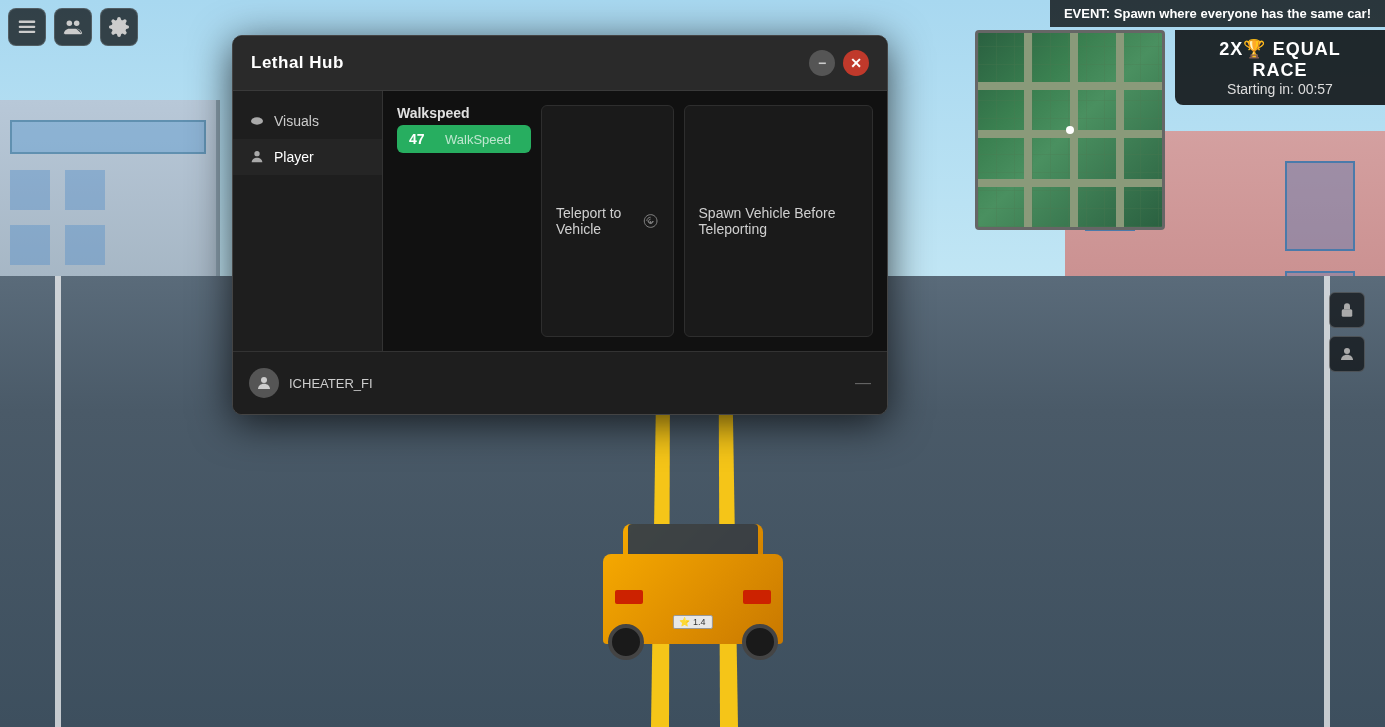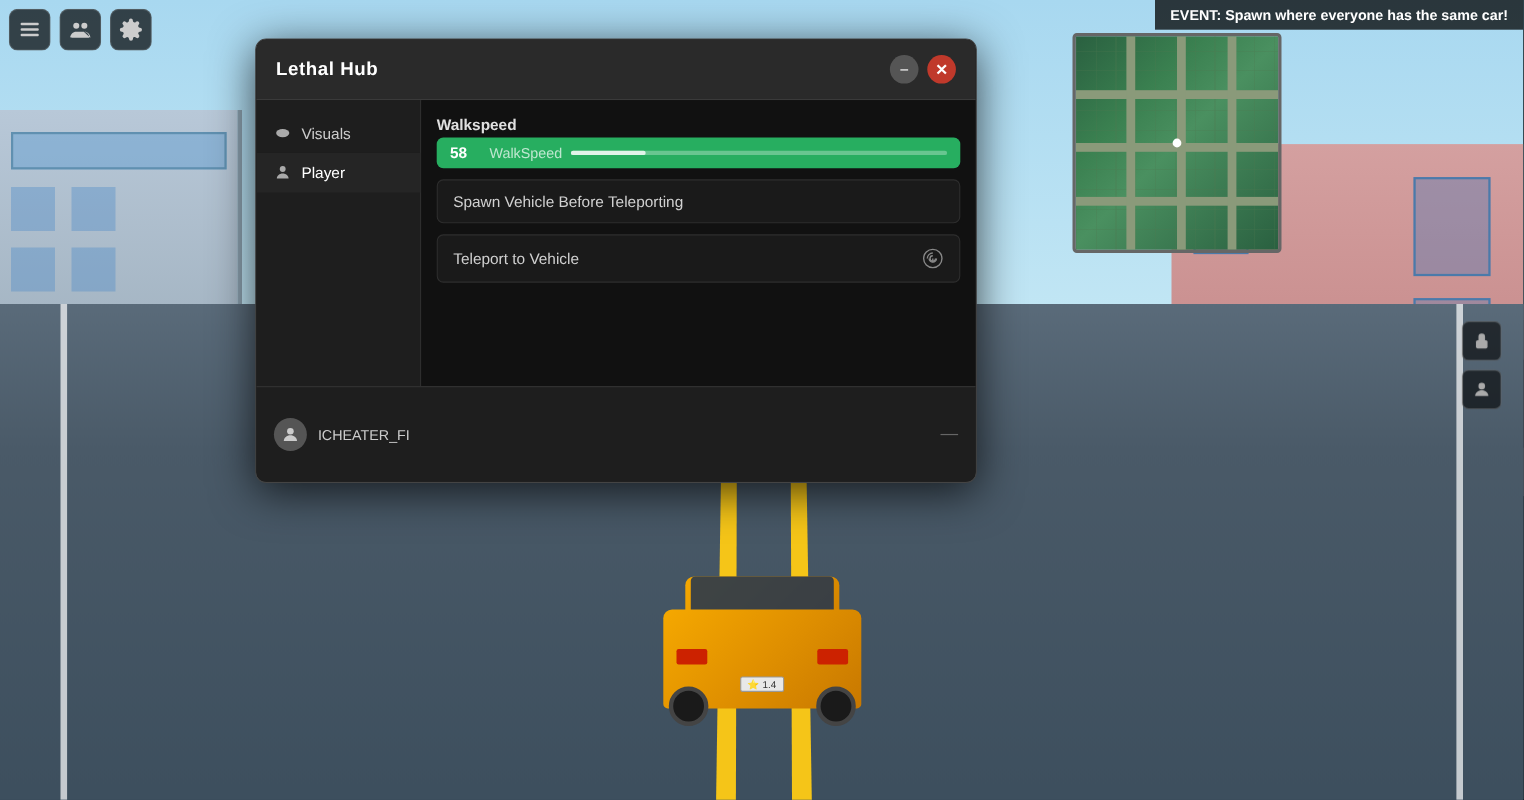--- a/index.html
+++ b/index.html
@@ -416,21 +416,21 @@
       fill: #aaa;
       flex-shrink: 0;
     }
 
     
     .modal-main {
       flex: 1;
       padding: 14px;
       background: #111;
       display: flex;
-      flex-direction: column;
+      flex-direction: row;
       gap: 10px;
     }
 
     
     .section-label {
       color: #e0e0e0;
       font-size: 14px;
       font-weight: 600;
       margin-bottom: 4px;
     }
@@ -480,21 +480,21 @@
     }
     .toggle-icon {
       width: 20px; height: 20px;
       fill: #888;
     }
 
     
     .modal-footer {
       background: #1e1e1e;
       border-top: 1px solid #333;
-      padding: 28px 16px;
+      padding: 16px 16px;
       display: flex;
       align-items: center;
       gap: 10px;
     }
     .avatar-circle {
       width: 30px; height: 30px;
       background: #555;
       border-radius: 50%;
       display: flex;
       align-items: center;
@@ -551,20 +551,24 @@
     <div class="taxi-wheels">
       <div class="wheel"></div>
       <div class="wheel"></div>
     </div>
   </div>
 
   <div class="top-hud">
     <span>EVENT: Spawn where everyone has the same car!</span>
   </div>
 
+  <div class="event-badge">
+    <div class="event-race-title">2X🏆 EQUAL RACE</div>
+    <div class="event-timer">Starting in: 00:57</div>
+  </div>
 
   <div class="minimap">
     <div class="minimap-grid"></div>
     <div class="minimap-roads">
       <div class="minimap-road-h" style="top:25%;"></div>
       <div class="minimap-road-h" style="top:50%;"></div>
       <div class="minimap-road-h" style="top:75%;"></div>
       <div class="minimap-road-v" style="left:25%;"></div>
       <div class="minimap-road-v" style="left:50%;"></div>
       <div class="minimap-road-v" style="left:75%;"></div>
@@ -638,42 +642,42 @@
         </svg>
         <span>Player</span>
       </div>
     </div>
 
     <div class="modal-main">
 
       <div>
         <div class="section-label">Walkspeed</div>
         <div class="walkspeed-input-row">
-          <span class="walkspeed-value">58</span>
+          <span class="walkspeed-value">47</span>
           <span style="color:rgba(255,255,255,0.7);font-size:13px;">WalkSpeed</span>
           <div class="walkspeed-bar-bg">
             <div class="walkspeed-bar-fill" style="width: 20%;"></div>
           </div>
         </div>
-      </div>
-
-      <div class="toggle-row">
-        <span class="toggle-row-label">Spawn Vehicle Before Teleporting</span>
       </div>
 
       <div class="toggle-row">
         <span class="toggle-row-label">Teleport to Vehicle</span>
         <svg class="toggle-icon" viewBox="0 0 24 24">
           <path d="M12 2C6.48 2 2 6.48 2 12s4.48 10 10 10 10-4.48 10-10S17.52 2 12 2z" fill="none" stroke="#888" stroke-width="1.5"></path>
           <path d="M12 6c-3.3 0-6 2.7-6 6" fill="none" stroke="#888" stroke-width="1.5"></path>
           <path d="M12 9c-1.66 0-3 1.34-3 3s1.34 3 3 3 3-1.34 3-3" fill="none" stroke="#888" stroke-width="1.5"></path>
           <path d="M12 12v4" fill="none" stroke="#888" stroke-width="1.5"></path>
           <path d="M8 12c0 2.2 1.8 4 4 4s4-1.8 4-4" fill="none" stroke="#888" stroke-width="1.5"></path>
         </svg>
       </div>
+
+      <div class="toggle-row">
+        <span class="toggle-row-label">Spawn Vehicle Before Teleporting</span>
+      </div>
     </div>
   </div>
 
   <div class="modal-footer">
     <div class="avatar-circle">
       <svg width="18" height="18" viewBox="0 0 24 24" fill="#ccc">
         <circle cx="12" cy="8" r="4"></circle>
         <path d="M4 20c0-4 3.6-7 8-7s8 3 8 7"></path>
       </svg>
     </div>

